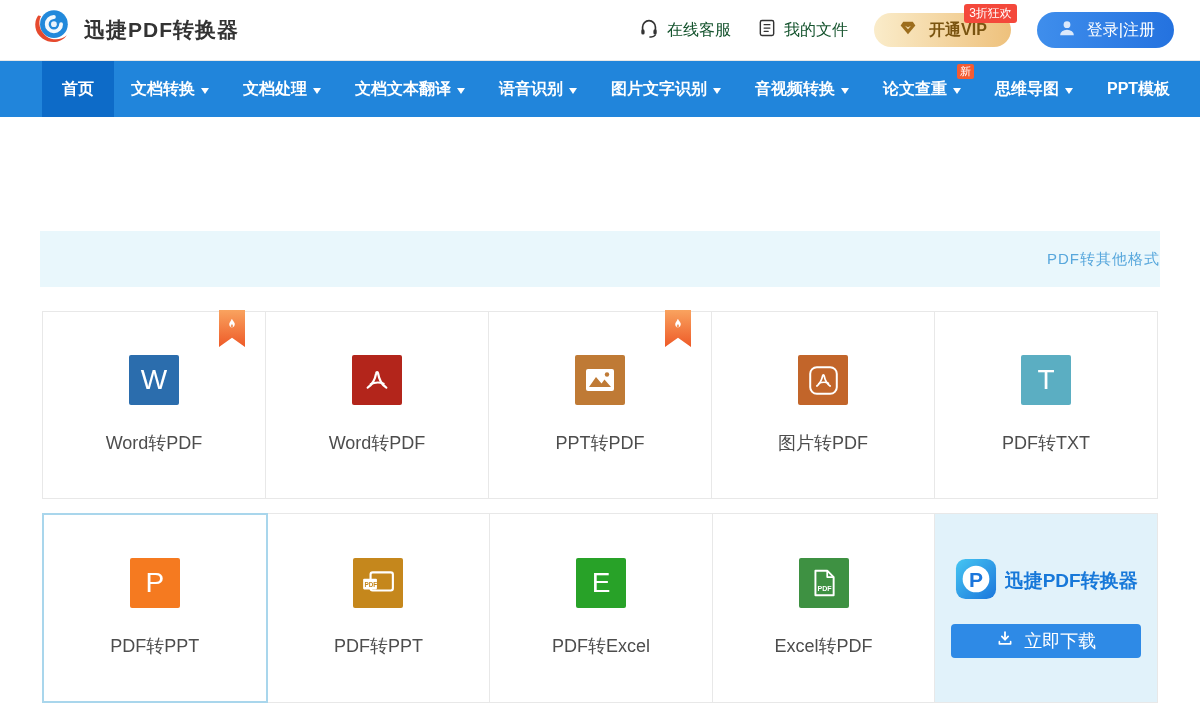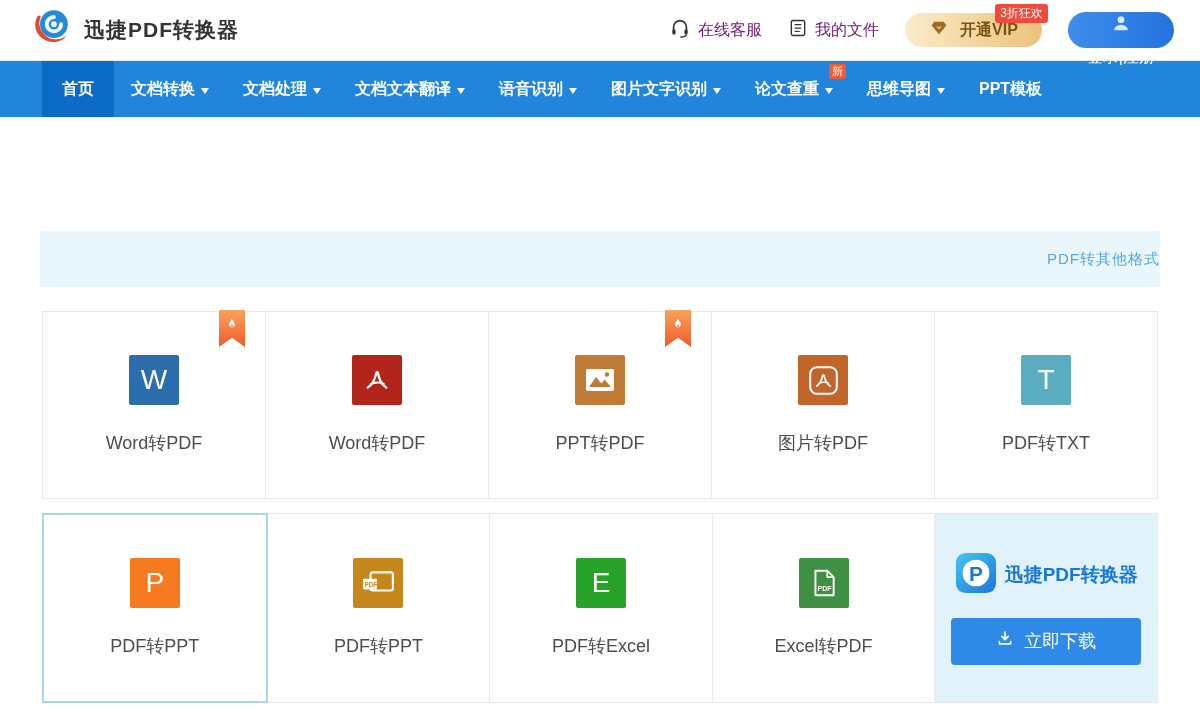--- a/index.html
+++ b/index.html
@@ -10,32 +10,32 @@
     font-family:"Liberation Sans","DejaVu Sans",sans-serif;
     -webkit-font-smoothing:antialiased;
   }
 
   
   .topbar { height:61px; display:flex; align-items:center;
     padding:0 26px 0 30px; border-bottom:1px solid #e8e8e8; background:#fff; }
   .brand { display:flex; align-items:center; gap:10px; }
   .brand-text { font-size:21px; font-weight:bold; color:#333; letter-spacing:1px; }
   .top-right { margin-left:auto; display:flex; align-items:center; gap:26px; }
-  .top-link { display:flex; align-items:center; gap:7px; font-size:16px; color:#701a75; cursor:pointer; }
+  .top-link { display:flex; align-items:center; gap:7px; font-size:16px; color:#14532d; cursor:pointer; }
   .vip-pill { position:relative; display:flex; align-items:center; gap:11px;
     background:linear-gradient(90deg,#faecca,#eec17c);
     padding:0 24px; height:34px; border-radius:17px;
     font-size:16px; font-weight:bold; color:#7a5410; cursor:pointer; }
   .vip-badge { position:absolute; top:-9px; right:-6px;
     background:#f4483b; color:#fff; font-size:12px; font-weight:normal;
     padding:2px 5px; border-radius:3px; line-height:1.25; white-space:nowrap; }
   .login-pill { display:flex; align-items:center; gap:9px;
     background:linear-gradient(90deg,#3f8eec,#2472df);
     color:#fff; height:36px; padding:0 19px; border-radius:18px;
-    font-size:16px; cursor:pointer;flex-direction:column; }
+    font-size:16px; cursor:pointer; }
 
   
   .nav { height:56px; background:#2185db; display:flex; align-items:stretch; padding-left:42px; }
   .nav-item { position:relative; display:flex; align-items:center; gap:6px;
     padding:0 17px; color:#fff; font-size:16px; font-weight:bold; cursor:pointer; white-space:nowrap; }
   .nav-item.active { background:#0d6bc8; padding:16px 20px; }
   .caret { width:0; height:0; border-left:4.5px solid transparent;
     border-right:4.5px solid transparent; border-top:6px solid #fff; margin-top:3px; }
   .new-badge { position:absolute; top:3px; right:4px; background:#f45b32; color:#fff;
     font-size:11px; font-weight:normal; padding:1px 3px; border-radius:2px; line-height:1.2; }
@@ -62,21 +62,21 @@
     background:linear-gradient(180deg,#f9a35f,#ee5a28);
     clip-path:polygon(0 0,100% 0,100% 100%,50% 75%,0 100%);
     display:flex; justify-content:center; padding-top:6px; }
 
   
   .promo { background:#e1f2fa; border:1px solid #e8e8e8; border-left:none; flex:1;
     display:flex; flex-direction:column; align-items:center; justify-content:center; gap:20px; }
   .promo-brand { display:flex; align-items:center; gap:8px; }
   .promo-brand-text { font-size:19px; font-weight:bold; color:#1778d9; }
   .download-btn { display:flex; align-items:center; justify-content:center; gap:10px;
-    width:190px; height:47px; background:#2e8ae6; color:#fff; font-size:18px;
+    width:190px; height:34px; background:#2e8ae6; color:#fff; font-size:18px;
     border:none; border-radius:4px; cursor:pointer;
     font-family:"Liberation Sans","DejaVu Sans",sans-serif; }
 </style>
 </head>
 <body>
 
 <header class="topbar">
   <div class="brand">
     <span>
       <svg viewBox="0 0 46 46" width="44" height="44">
@@ -153,20 +153,24 @@
     </div>
     <div class="nav-item">
       <span>语音识别</span>
       <span class="caret"></span>
     </div>
     <div class="nav-item">
       <span>图片文字识别</span>
       <span class="caret"></span>
     </div>
     <div class="nav-item">
+      <span>音视频转换</span>
+      <span class="caret"></span>
+    </div>
+    <div class="nav-item">
       <span>论文查重</span>
       <span class="caret"></span>
       <span class="new-badge">新</span>
     </div>
     <div class="nav-item">
       <span>思维导图</span>
       <span class="caret"></span>
     </div>
     <div class="nav-item">
       <span>PPT模板</span>

